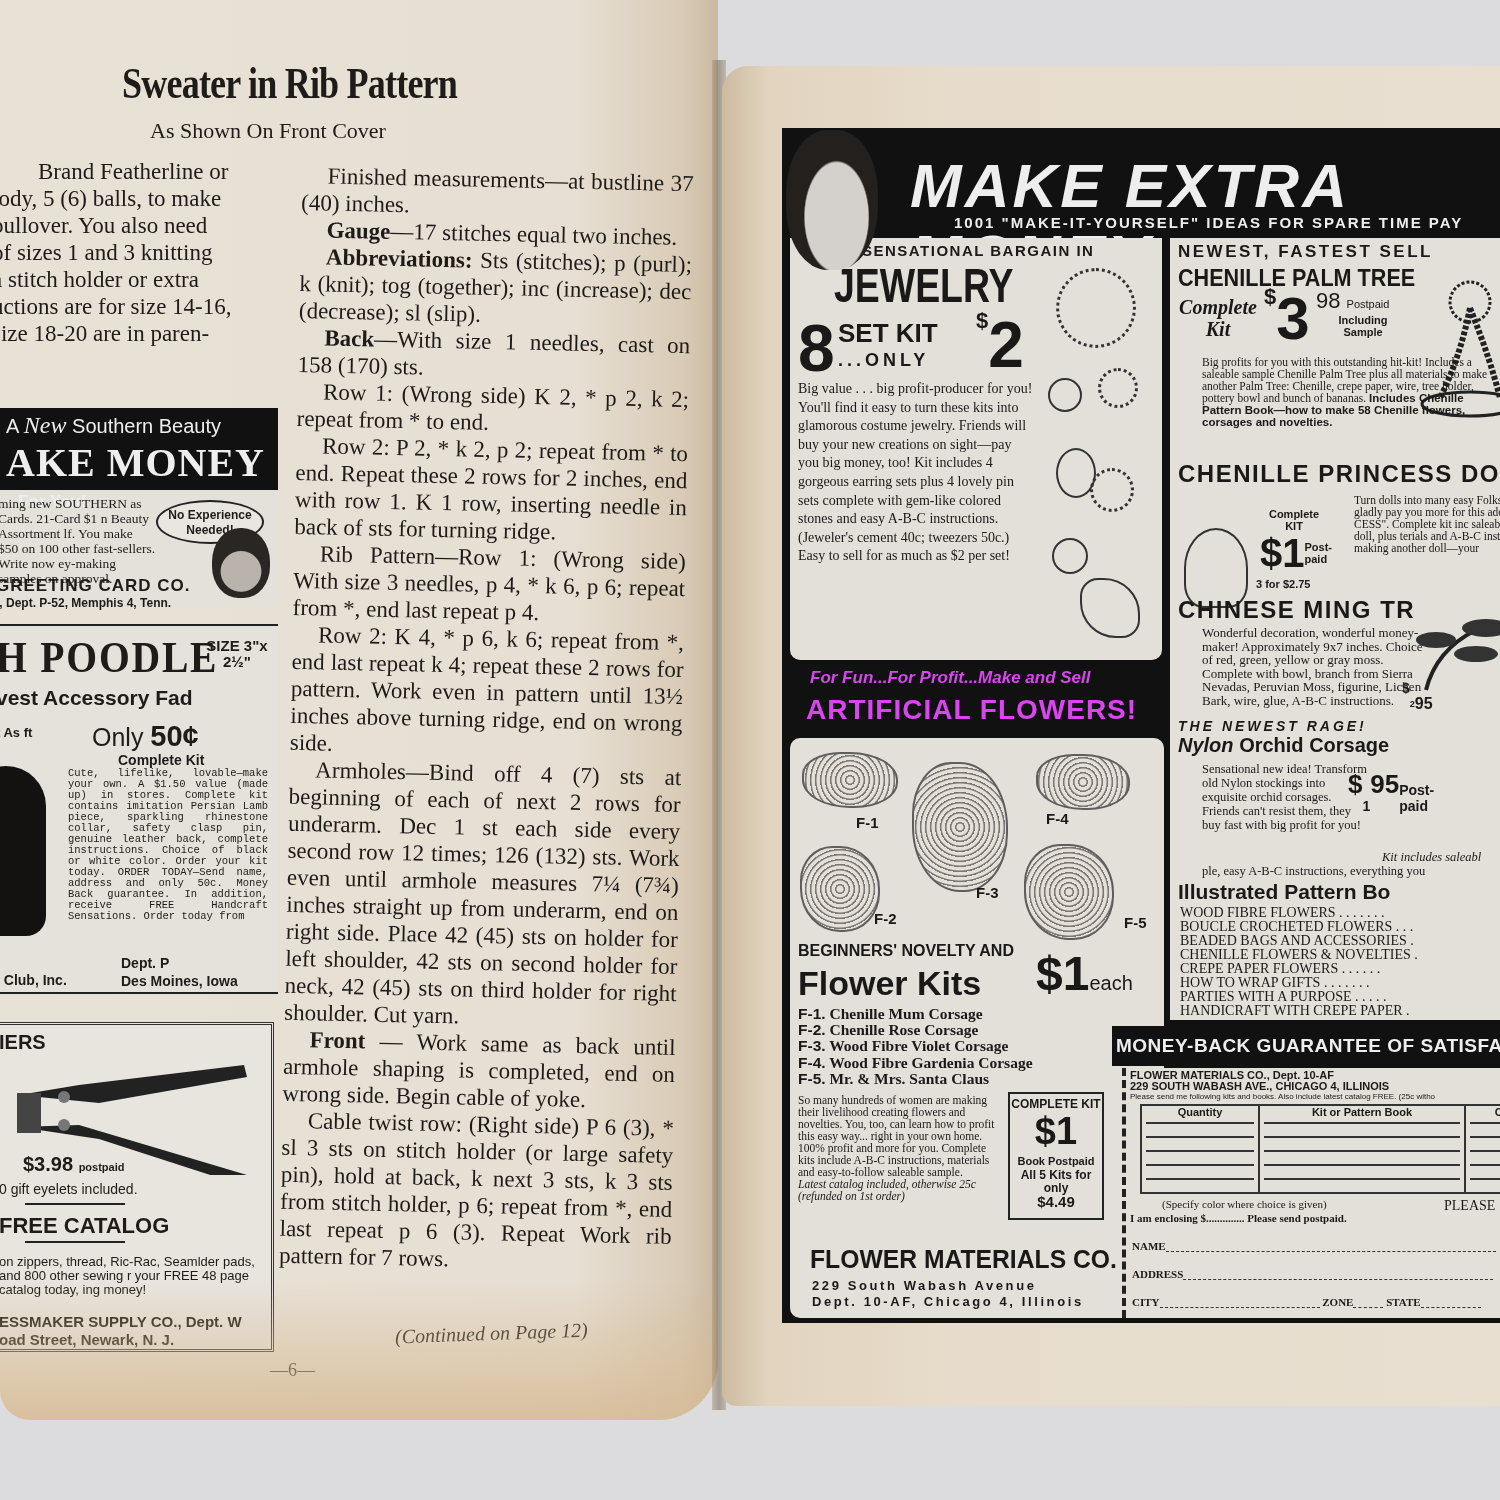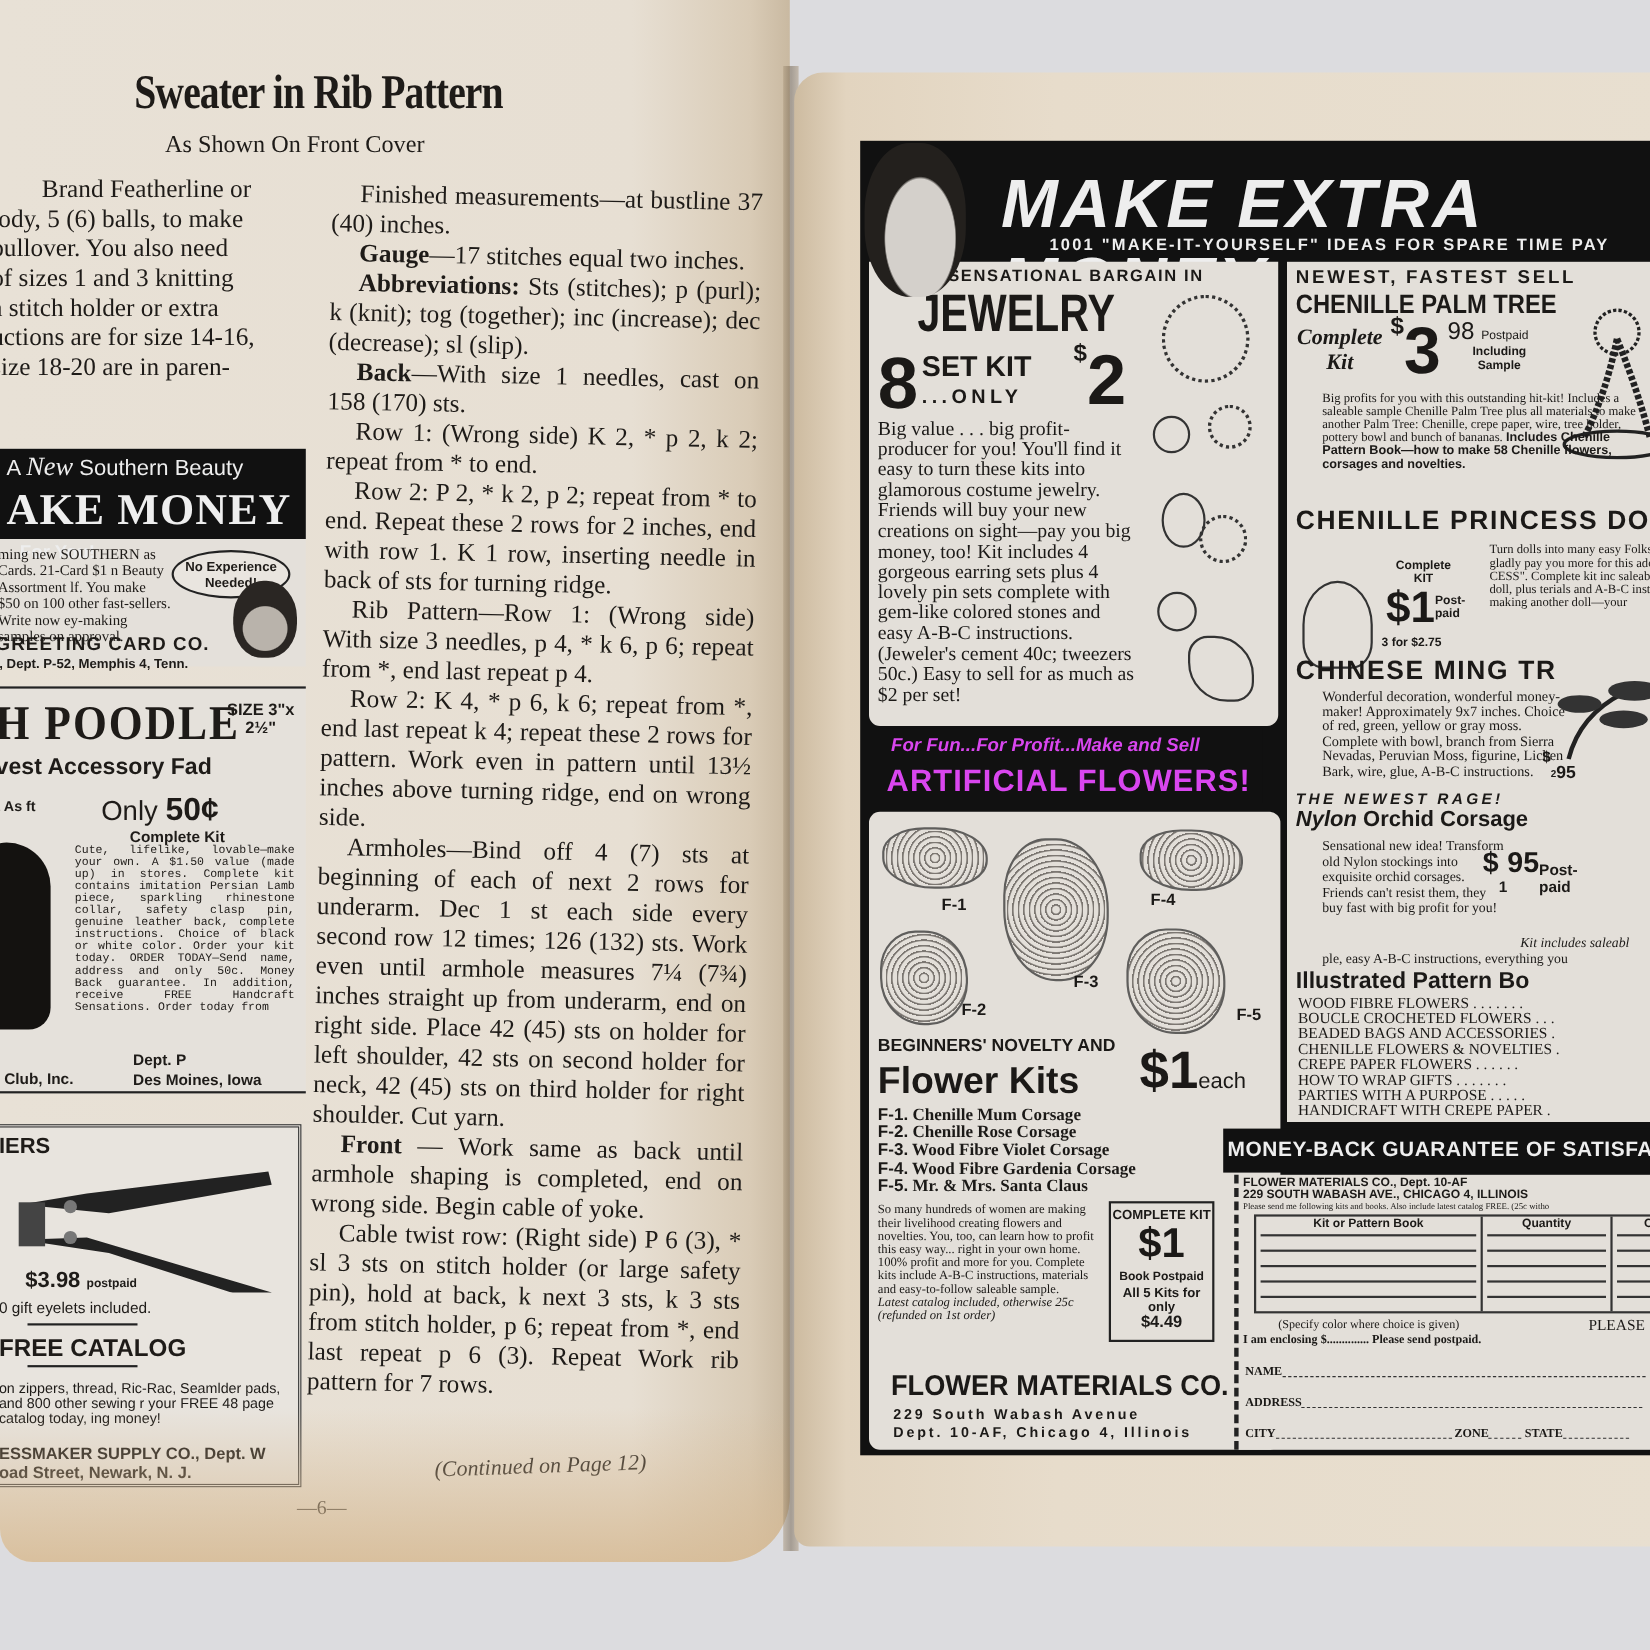--- a/index.html
+++ b/index.html
@@ -87,21 +87,21 @@
 
   .panel { position: absolute; background: #e3dfd9; color: #1b1917; }
   .p-jewel { left: 8px; top: 110px; width: 372px; height: 422px; border-radius: 0 0 10px 10px; }
   .p-jewel .sens { position: absolute; left: 72px; top: 4px; font-family: "Liberation Sans", sans-serif; font-weight: bold; font-size: 15px; letter-spacing: 1.5px; }
   .p-jewel .jew { position: absolute; left: 44px; top: 20px; font-family: "Liberation Sans", sans-serif; font-weight: bold; font-size: 48px; transform: scaleX(.78); transform-origin: left; }
   .p-jewel .eight { position: absolute; left: 8px; top: 72px; font-family: "Liberation Sans", sans-serif; font-weight: bold; font-size: 66px; }
   .p-jewel .setkit { position: absolute; left: 48px; top: 80px; font-family: "Liberation Sans", sans-serif; font-weight: bold; font-size: 26px; }
   .p-jewel .onlyd { position: absolute; left: 48px; top: 112px; font-family: "Liberation Sans", sans-serif; font-weight: bold; font-size: 18px; letter-spacing: 4px; }
   .p-jewel .two { position: absolute; left: 186px; top: 70px; font-family: "Liberation Sans", sans-serif; font-weight: bold; font-size: 64px; }
   .p-jewel .two sup { font-size: 22px; vertical-align: top; }
-  .p-jewel .txt { position: absolute; left: 8px; top: 142px; width: 236px; font-family: "Liberation Serif", serif; font-size: 18px; line-height: 18.6px; }
+  .p-jewel .txt { position: absolute; left: 8px; top: 142px; width: 236px; font-family: "Liberation Serif", serif; font-size: 14px; line-height: 18.6px; }
   .gem { position: absolute; border: 2px solid #333; border-radius: 50%; }
 
   .p-fun { left: 18px; top: 534px; width: 348px; height: 68px; background: #111; color: #d946ef; }
   .p-fun .a { position: absolute; left: 10px; top: 6px; font-family: "Liberation Sans", sans-serif; font-style: italic; font-weight: bold; font-size: 17px; }
   .p-fun .b { position: absolute; left: 6px; top: 32px; font-family: "Liberation Sans", sans-serif; font-weight: bold; font-size: 28px; letter-spacing: 1px; }
 
   .p-flowers { left: 8px; top: 610px; width: 374px; height: 580px; border-radius: 10px; }
   .fl-ill { position: absolute; border: 2px solid #333; border-radius: 40% 50% 45% 50%; background: repeating-radial-gradient(circle, #e3dfd9 0 3px, #5a5550 4px 5px); opacity: .75; }
   .fl-lbl { position: absolute; font-family: "Liberation Sans", sans-serif; font-weight: bold; font-size: 15px; }
   .p-flowers .beg { position: absolute; left: 8px; top: 204px; font-family: "Liberation Sans", sans-serif; font-weight: bold; font-size: 16px; }
@@ -144,21 +144,21 @@
   .p-right .nylon i { font-style: italic; }
   .p-right .n195 { position: absolute; left: 178px; top: 516px; font-family: "Liberation Sans", sans-serif; font-weight: bold; font-size: 60px; line-height: 60px; }
   .p-right .n195 sup { font-size: 26px; vertical-align: top; }
   .p-right .n195 span { font-size: 14px; line-height: 16px; display: inline-block; vertical-align: bottom; }
   .p-right .ipb { position: absolute; left: 8px; top: 642px; font-family: "Liberation Sans", sans-serif; font-weight: bold; font-size: 21px; white-space: nowrap; }
   .p-right .books { position: absolute; left: 10px; top: 668px; font-family: "Liberation Serif", serif; font-size: 14px; line-height: 14px; white-space: nowrap; }
 
   .mbg { position: absolute; left: 330px; top: 898px; width: 420px; height: 40px; background: #111; color: #eee; font-family: "Liberation Sans", sans-serif; font-weight: bold; font-size: 19px; padding: 9px 4px; white-space: nowrap; letter-spacing: .5px; }
   .coupon { left: 340px; top: 940px; width: 410px; height: 250px; border-left: 4px dashed #222; }
   .coupon .c1 { position: absolute; left: 4px; top: 2px; font-family: "Liberation Sans", sans-serif; font-weight: bold; font-size: 11px; line-height: 11px; white-space: nowrap; }
-  .coupon .c3 { position: absolute; left: 4px; top: 24px; font-family: Liberation Serif, serif; font-size: 8px; white-space: nowrap; }
+  .coupon .c3 { position: absolute; left: 4px; top: 24px; font-family: Liberation Sans, sans-serif; font-size: 8px; white-space: nowrap; }
   .order-table { position: absolute; left: 14px; top: 36px; width: 400px; height: 90px; border: 2px solid #333; display: flex; }
   .order-table .c { border-right: 2px solid #333; position: relative; font-family: "Liberation Sans", sans-serif; font-weight: bold; font-size: 11px; text-align: center; }
   .order-table .c .line { position: absolute; left: 4px; right: 4px; height: 1.5px; background: #333; }
   .coupon .spec { position: absolute; left: 36px; top: 130px; font-family: "Liberation Serif", serif; font-size: 11px; }
   .coupon .please { position: absolute; left: 318px; top: 130px; font-family: "Liberation Serif", serif; font-size: 14px; }
   .coupon .encl { position: absolute; left: 4px; top: 144px; font-family: "Liberation Serif", serif; font-size: 11px; font-weight: bold; }
   .coupon .fld { position: absolute; left: 6px; font-family: "Liberation Serif", serif; font-weight: bold; font-size: 11px; white-space: nowrap; }
   .coupon .fld input { border: none; border-bottom: 1px dashed #333; background: transparent; height: 12px; }
 </style>
 </head>
@@ -381,30 +381,30 @@
 
   <div class="mbg">MONEY-BACK GUARANTEE OF SATISFAC</div>
 
   <div class="panel coupon">
     <div class="c1">
       <div>FLOWER MATERIALS CO., Dept. 10-AF</div>
       <div>229 SOUTH WABASH AVE., CHICAGO 4, ILLINOIS</div>
     </div>
     <div class="c3">Please send me following kits and books. Also include latest catalog FREE. (25c witho</div>
     <div class="order-table">
-      <div class="c" style="width:206px">
-        <div>Kit or Pattern Book</div>
+      <div class="c" style="width:118px">
+        <div>Quantity</div>
         <div class="line" style="top:16px"></div>
           <div class="line" style="top:30px"></div>
           <div class="line" style="top:44px"></div>
           <div class="line" style="top:58px"></div>
           <div class="line" style="top:72px"></div>
       </div>
-      <div class="c" style="width:118px">
-        <div>Quantity</div>
+      <div class="c" style="width:206px">
+        <div>Kit or Pattern Book</div>
         <div class="line" style="top:16px"></div>
           <div class="line" style="top:30px"></div>
           <div class="line" style="top:44px"></div>
           <div class="line" style="top:58px"></div>
           <div class="line" style="top:72px"></div>
       </div>
       <div class="c" style="flex:1;border-right:none">
         <div>Co</div>
         <div class="line" style="top:16px"></div>
           <div class="line" style="top:30px"></div>

